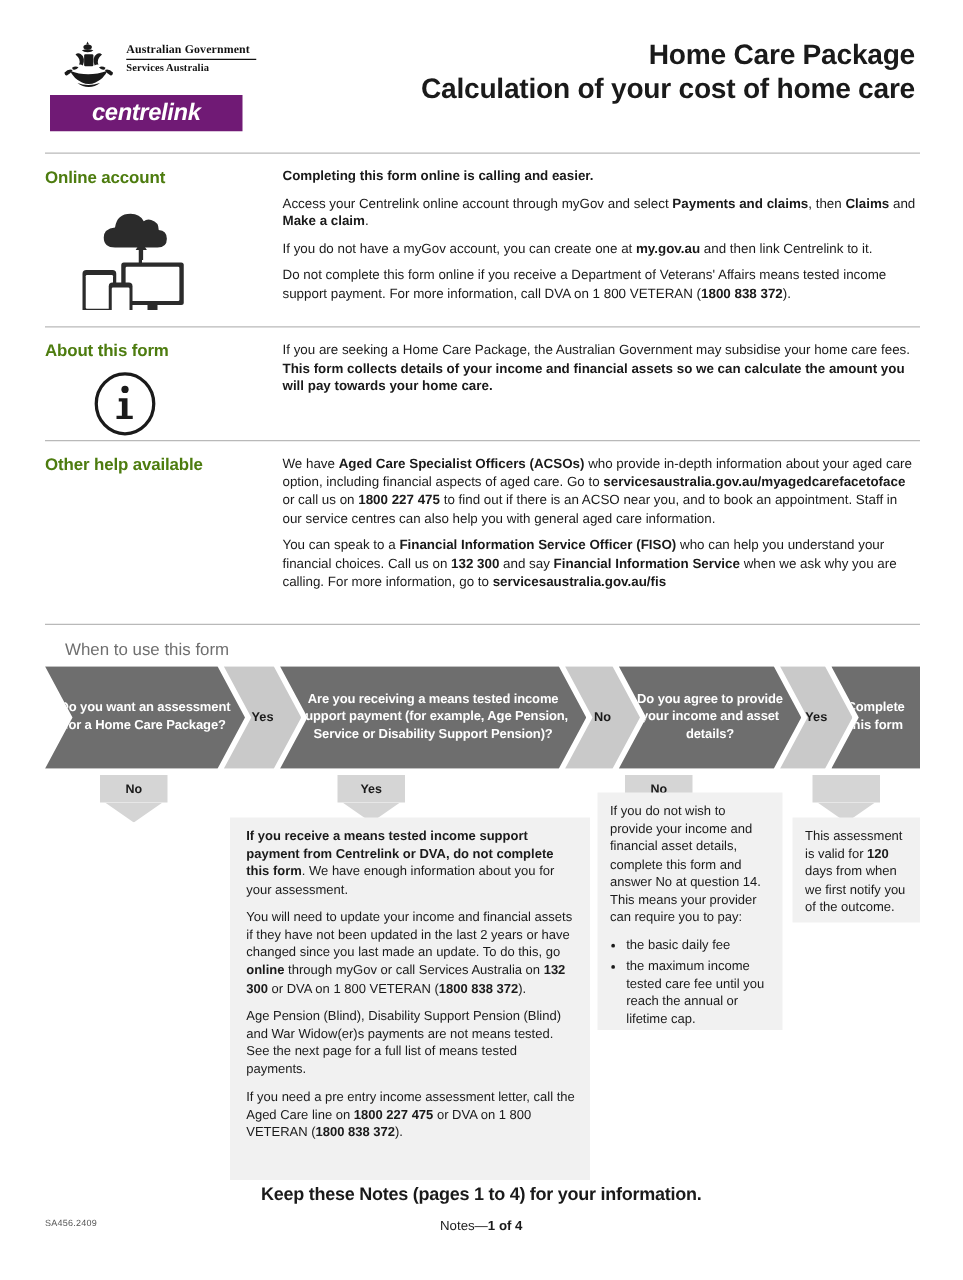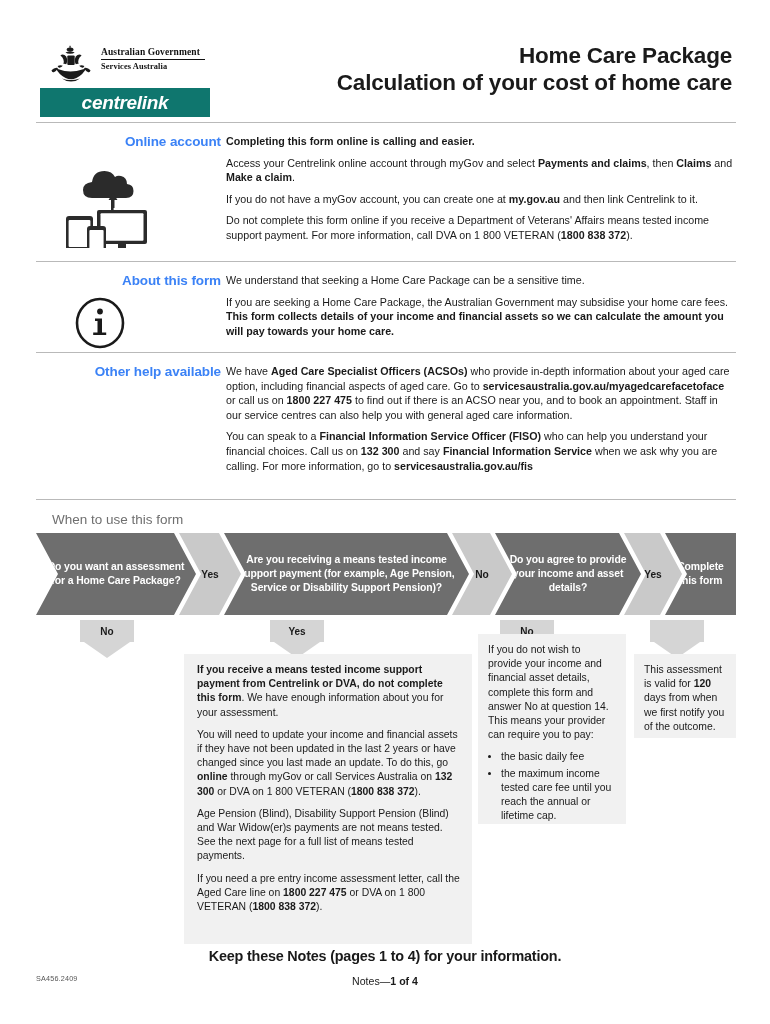--- a/index.html
+++ b/index.html
@@ -4,45 +4,45 @@
 <style>
   html,body{margin:0;padding:0;}
   body{
     width:770px;height:1024px;background:#ffffff;
     font-family:"Liberation Sans",sans-serif;
     color:#1a1a1a;position:relative;overflow:hidden;
   }
   .page{position:relative;width:770px;height:1024px;}
 
   
-  .header{position:absolute;left:0;top:0;width:770px;height:108px;margin-top:12px;}
+  .header{position:absolute;left:0;top:0;width:770px;height:108px;}
   .crest-block{position:absolute;left:48px;top:32px;width:215px;}
   .crest-row{display:flex;align-items:flex-start;gap:7px;}
   .crest-svg{display:block;}
   .crest-txt{padding-top:3px;}
   .crest-line1{font-family:"Liberation Serif",serif;font-weight:bold;font-size:9.5px;color:#111;letter-spacing:.1px;line-height:11px;}
   .crest-rule{width:104px;height:1px;background:#111;margin:1px 0 1.5px 0;}
   .crest-line2{font-family:"Liberation Serif",serif;font-weight:bold;font-size:8.4px;color:#111;letter-spacing:.1px;line-height:10px;}
-  .brandbar{position:absolute;left:40px;top:76px;width:170px;height:29px;background:#0f766e;}
+  .brandbar{position:absolute;left:40px;top:76px;width:154px;height:29px;background:#701a75;}
   .brandbar span{
     display:block;color:#fff;font-style:italic;font-weight:bold;
     font-size:19px;letter-spacing:-.3px;text-align:center;line-height:29px;
   }
   .title{position:absolute;right:38px;top:30px;text-align:right;}
   .title div{
     font-weight:bold;font-size:22.5px;line-height:27px;color:#1a1a1a;
     letter-spacing:-.2px;white-space:nowrap;
   }
 
   
   .rule{position:absolute;left:36px;width:700px;height:1px;background:#b9b9b9;}
   .sec{position:absolute;left:36px;width:700px;}
   .sec-label{
     position:absolute;left:0;top:0;width:185px;
-    font-weight:bold;font-size:13.5px;color:#3b82f6;letter-spacing:-.1px;text-align:right;
+    font-weight:bold;font-size:13.5px;color:#4d7c0f;letter-spacing:-.1px;
   }
   .sec-body{position:absolute;left:190px;width:510px;}
   .sec-body p{margin:0 0 7px 0;font-size:10.7px;line-height:14.6px;color:#1a1a1a;}
   .sec-body p:last-child{margin-bottom:0;}
   b{font-weight:bold;}
 
   .icon-online{position:absolute;left:22px;top:26px;}
   .icon-info{position:absolute;left:38px;top:24px;}
 
   
@@ -159,21 +159,20 @@
   <div class="sec" style="top:273px;height:72px;">
     <div class="sec-label">About this form</div>
     <span class="icon-info">
       <svg width="52" height="52" viewBox="0 0 52 52">
         <ellipse cx="26" cy="26" rx="23" ry="24" fill="none" stroke="#1a1a1a" stroke-width="2.6"></ellipse>
         <circle cx="26" cy="14.5" r="2.9" fill="#1a1a1a"></circle>
         <path d="M21 21.5 h7 v14 h4.2 v2.6 h-13 v-2.6 h4.3 v-11.4 h-2.5z" fill="#1a1a1a"></path>
       </svg>
     </span>
     <div class="sec-body">
-      <p>We understand that seeking a Home Care Package can be a sensitive time.</p>
       <p><span>If you are seeking a Home Care Package, the Australian Government may subsidise your home care fees. </span><b>This form collects details of your income and financial assets so we can calculate the amount you will pay towards your home care.</b></p>
     </div>
   </div>
 
   <div class="sec" style="top:364px;height:128px;">
     <div class="sec-label">Other help available</div>
     <div class="sec-body">
       <p><span>We have </span><b>Aged Care Specialist Officers (ACSOs)</b><span> who provide in-depth information about your aged care option, including financial aspects of aged care. Go to </span><b>servicesaustralia.gov.au/myagedcarefacetoface</b><span> or call us on </span><b>1800 227 475</b><span> to find out if there is an ACSO near you, and to book an appointment. Staff in our service centres can also help you with general aged care information.</span></p>
       <p><span>You can speak to a </span><b>Financial Information Service Officer (FISO)</b><span> who can help you understand your financial choices. Call us on </span><b>132 300</b><span> and say </span><b>Financial Information Service</b><span> when we ask why you are calling. For more information, go to </span><b>servicesaustralia.gov.au/fis</b></p>
     </div>

